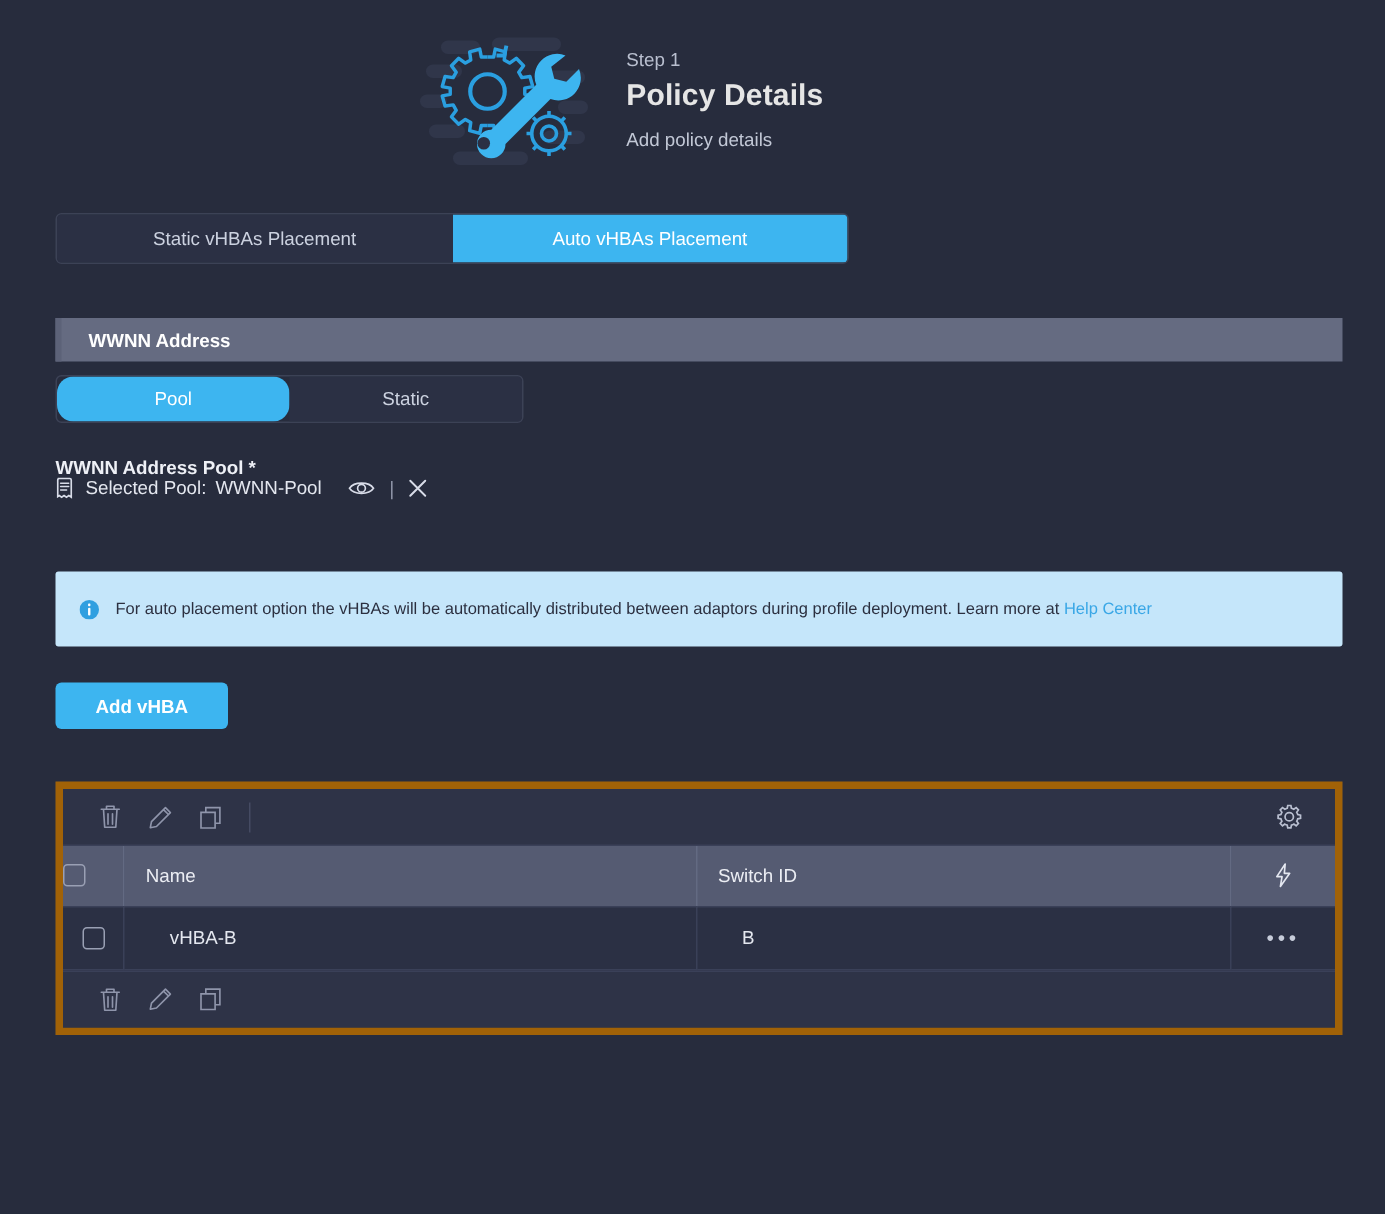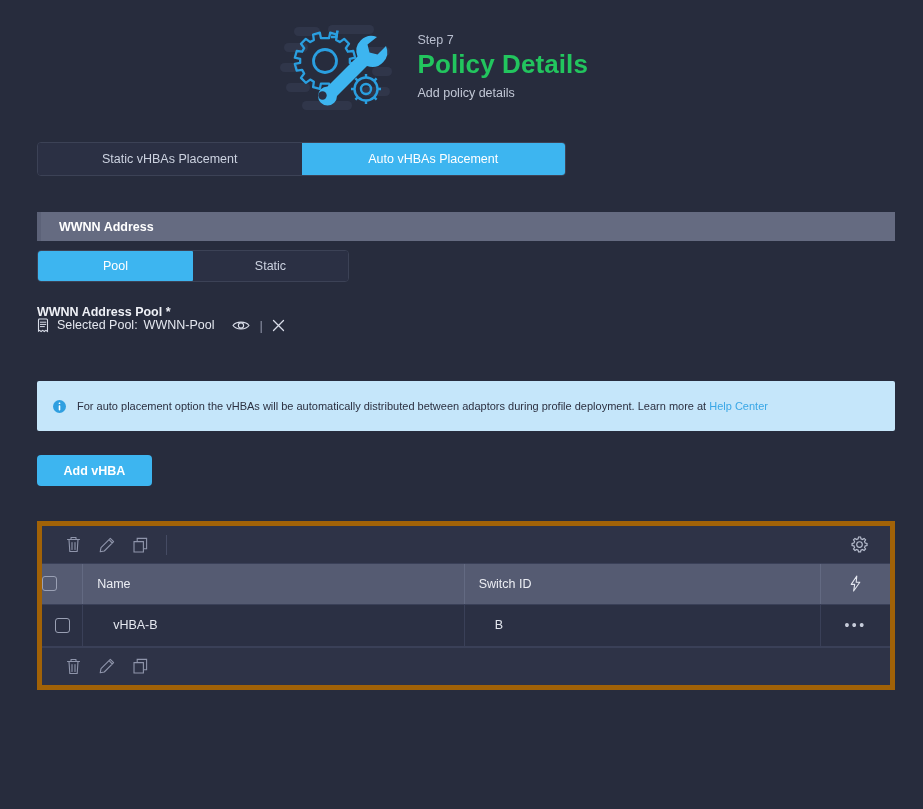--- a/index.html
+++ b/index.html
@@ -35,23 +35,23 @@
     flex: 0 0 auto;
   }
   .header-text { width: 230px; }
   .step-label {
     font-size: 12.5px;
     color: #b9bfcf;
     line-height: 18px;
     font-weight: 400;
   }
   .page-title {
-    font-size: 26px;
+    font-size: 20px;
     font-weight: 700;
-    color: #22c55e;
+    color: #e5e5e5;
     line-height: 28px;
     letter-spacing: .1px;
     margin-top: 1px;
   }
   .page-subtitle {
     font-size: 12.5px;
     color: #c2c8d6;
     line-height: 18px;
     margin-top: 6px;
   }
@@ -122,21 +122,21 @@
     justify-content: center;
     font-size: 12.5px;
     color: #ccd2e0;
     background: #2b3044;
     cursor: pointer;
     user-select: none;
   }
   .pool-toggle .seg.active {
     background: #3db5f0;
     color: #ffffff;
-    border-radius: 1px;
+    border-radius: 11px;
   }
 
   
   .field-label {
     position: absolute;
     left: 37px;
     top: 305px;
     font-size: 12.5px;
     font-weight: 700;
     color: #eef0f6;
@@ -327,21 +327,21 @@
           </g>
         </g>
 
         <g fill="#3db5f0">
           <path d="M101 20 a15 15 0 0 0 -19.5 19.5 l-30 30 a9.5 9.5 0 1 0 9.5 9.5 l30 -30 A15 15 0 0 0 110 29 l-8.5 8.5 l-8 -2 l-2 -8 z"></path>
         </g>
         <circle cx="46.5" cy="78.5" r="4.2" fill="#2b3044"></circle>
       </svg>
     </div>
     <div class="header-text">
-      <div class="step-label">Step 7</div>
+      <div class="step-label">Step 1</div>
       <div class="page-title">Policy Details</div>
       <div class="page-subtitle">Add policy details</div>
     </div>
   </div>
 
   <div class="placement-toggle">
     <div class="seg">Static vHBAs Placement</div>
     <div class="seg active">Auto vHBAs Placement</div>
   </div>
 

